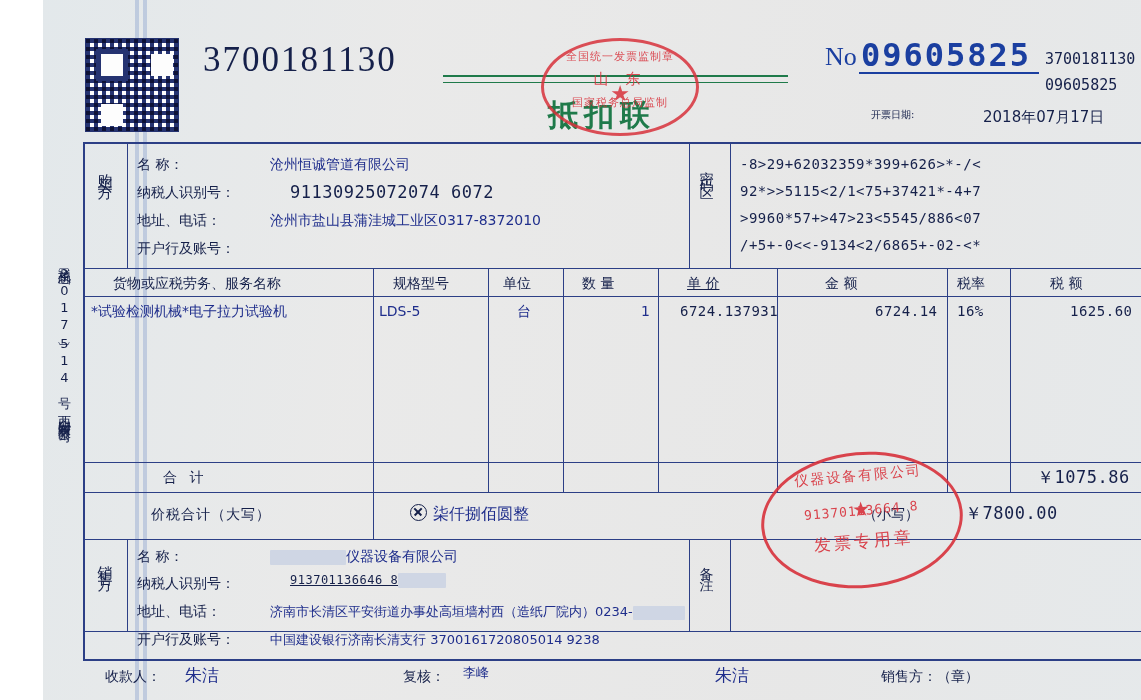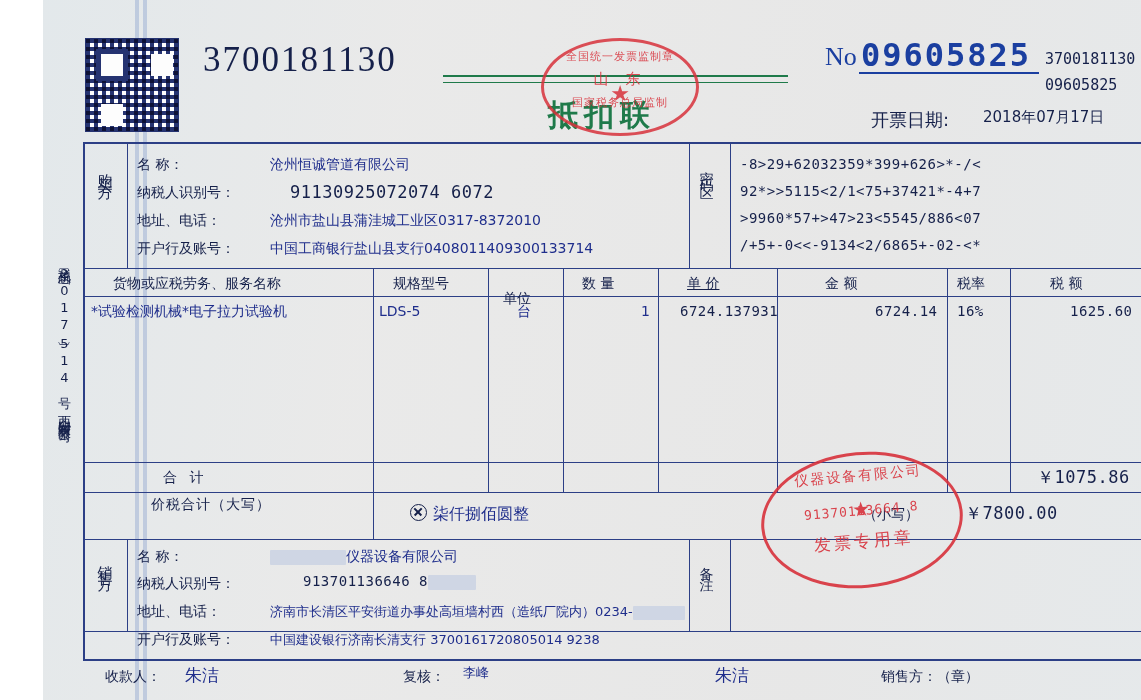--- a/index.html
+++ b/index.html
@@ -75,21 +75,21 @@
   #no-value {
     left: 818px; top: 36px; font-size: 32px; color: #1b3fa0;
     letter-spacing: 2px; font-weight: bold;
     font-family: "DejaVu Sans Mono", monospace;
   }
   #no-underline {
     left: 816px; top: 72px; width: 180px; border-top: 2px solid #1b3fa0;
   }
   #code-small-1 { left: 1002px; top: 50px; font-size: 15px; color: #15204a; font-family: "DejaVu Sans Mono", monospace;}
   #code-small-2 { left: 1002px; top: 76px; font-size: 15px; color: #15204a; font-family: "DejaVu Sans Mono", monospace;}
-  #date-label { left: 828px; top: 108px; font-size: 18px; color: #15204a; font-family: "DejaVu Sans", sans-serif;}
+  #date-label { left: 828px; top: 108px; font-size: 10px; color: #15204a; font-family: "DejaVu Sans", sans-serif;}
   #date-value { left: 940px; top: 108px; font-size: 15px; color: #15204a; font-family: "DejaVu Sans", sans-serif;}
 
   
   #top-seal {
     left: 498px; top: 38px; width: 152px; height: 92px;
     border: 3px solid #d8323c; border-radius: 50%;
     color: #d8323c; opacity: 0.85;
     text-align: center;
     font-family: "DejaVu Sans", sans-serif;
   }
@@ -254,63 +254,62 @@
     <div class="cell-text" style="left:52px; top:12px;">名     称：</div>
     <div class="cell-text hand" style="left:185px; top:12px;">沧州恒诚管道有限公司</div>
 
     <div class="cell-text" style="left:52px; top:40px;">纳税人识别号：</div>
     <div class="cell-text hand mono" style="left:205px; top:38px; font-size:17px;">91130925072074 6072</div>
 
     <div class="cell-text" style="left:52px; top:68px;">地址、电话：</div>
     <div class="cell-text hand" style="left:185px; top:68px;">沧州市盐山县蒲洼城工业区0317-8372010</div>
 
     <div class="cell-text" style="left:52px; top:96px;">开户行及账号：</div>
-    <div class="cell-text hand" style="left:185px; top:96px;">中国工商银行盐山县支行0408011409300133714</div>
 
     <div class="vtext" style="left:613px; top:16px; height:96px; font-size:14px; letter-spacing:8px;">密码区</div>
     <div class="mono" style="position:absolute; left:655px; top:12px;">-8&gt;29+62032359*399+626&gt;*-/&lt;</div>
     <div class="mono" style="position:absolute; left:655px; top:39px;">92*&gt;&gt;5115&lt;2/1&lt;75+37421*-4+7</div>
     <div class="mono" style="position:absolute; left:655px; top:66px;">&gt;9960*57+&gt;47&gt;23&lt;5545/886&lt;07</div>
     <div class="mono" style="position:absolute; left:655px; top:93px;">/+5+-0&lt;&lt;-9134&lt;2/6865+-02-&lt;*</div>
 
     <div class="cell-text" style="left:28px; top:131px;">货物或应税劳务、服务名称</div>
     <div class="cell-text" style="left:308px; top:131px;">规格型号</div>
-    <div class="cell-text" style="left:418px; top:146px;">单位</div>
+    <div class="cell-text" style="left:418px; top:131px;">单位</div>
     <div class="cell-text" style="left:497px; top:131px;">数 量</div>
     <div class="cell-text" style="left:602px; top:131px;text-decoration:underline;">单 价</div>
     <div class="cell-text" style="left:740px; top:131px;">金    额</div>
     <div class="cell-text" style="left:872px; top:131px;">税率</div>
     <div class="cell-text" style="left:965px; top:131px;">税    额</div>
 
     <div class="cell-text hand" style="left:6px; top:159px;">*试验检测机械*电子拉力试验机</div>
     <div class="cell-text hand" style="left:294px; top:159px;">LDS-5</div>
     <div class="cell-text hand" style="left:432px; top:159px;">台</div>
     <div class="cell-text hand" style="left:556px; top:159px;">1</div>
     <div class="cell-text hand mono" style="left:595px; top:159px;">6724.137931</div>
     <div class="cell-text hand mono" style="left:790px; top:159px;">6724.14</div>
     <div class="cell-text hand mono" style="left:872px; top:159px;">16%</div>
     <div class="cell-text hand mono" style="left:985px; top:159px;">1625.60</div>
 
     <div class="cell-text" style="left:78px; top:325px; letter-spacing:4px;">合        计</div>
     <div class="cell-text hand mono" style="left:952px; top:322px; font-size:17px;">￥1075.86</div>
 
-    <div class="cell-text" style="left:66px; top:352px; letter-spacing:1px;">价税合计（大写）</div>
+    <div class="cell-text" style="left:66px; top:362px; letter-spacing:1px;">价税合计（大写）</div>
     <span class="cell-text hand" style="left:325px; top:360px; font-size:16px;">
       <span class="circle-x"></span><span>柒仟捌佰圆整</span>
     </span>
     <div class="cell-text" style="left:778px; top:362px;">（小写）</div>
     <div class="cell-text hand mono" style="left:880px; top:358px; font-size:17px;">￥7800.00</div>
 
     <div class="vtext" style="left:10px; top:410px; height:70px;">销售方</div>
 
     <div class="cell-text" style="left:52px; top:404px;">名     称：</div>
     <div class="cell-text hand" style="left:185px; top:404px;"><span class="redact" style="width:76px;height:15px;"></span><span>仪器设备有限公司</span></div>
 
     <div class="cell-text" style="left:52px; top:431px;">纳税人识别号：</div>
-    <div class="cell-text hand mono" style="left:218px; top:429px; font-size:14px;"><span>913701136646 8</span><span class="redact" style="width:48px;height:15px;"></span></div>
+    <div class="cell-text hand mono" style="left:205px; top:429px; font-size:12px;text-decoration:underline;"><span>913701136646 8</span><span class="redact" style="width:48px;height:15px;"></span></div>
 
     <div class="cell-text" style="left:52px; top:459px;">地址、电话：</div>
     <div class="cell-text hand" style="left:185px; top:459px; font-size:13px;"><span>济南市长清区平安街道办事处高垣墙村西（造纸厂院内）0234-</span><span class="redact" style="width:52px;height:14px;"></span></div>
 
     <div class="cell-text" style="left:52px; top:487px;">开户行及账号：</div>
     <div class="cell-text hand" style="left:185px; top:487px; font-size:13px;">中国建设银行济南长清支行 3700161720805014 9238</div>
 
     <div class="vtext" style="left:613px; top:412px; height:56px; font-size:14px; letter-spacing:10px;">备注</div>
     <div class="cell-text hand" style="left:655px; top:420px;"></div>
   </div>

